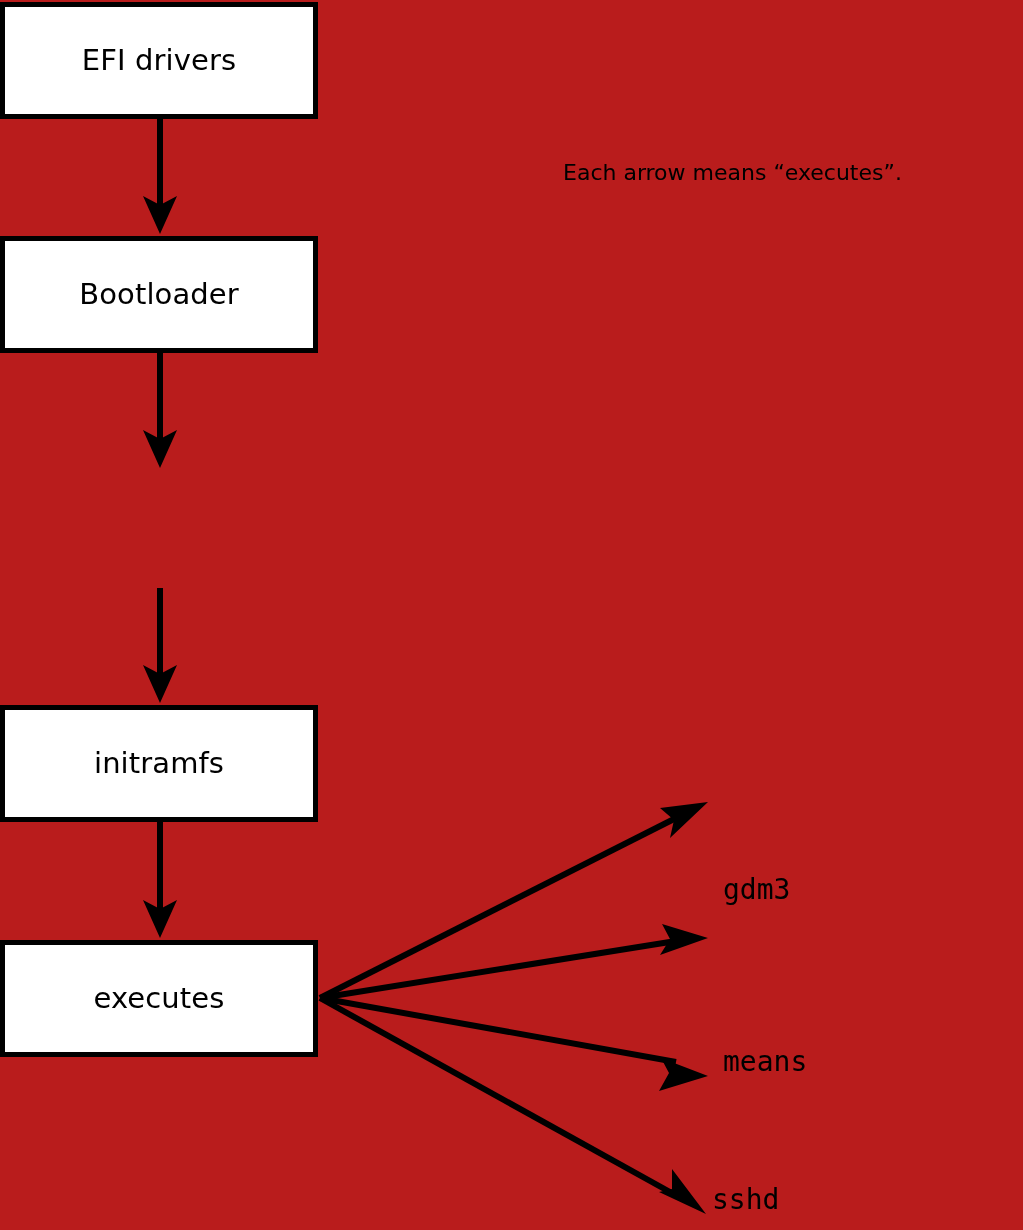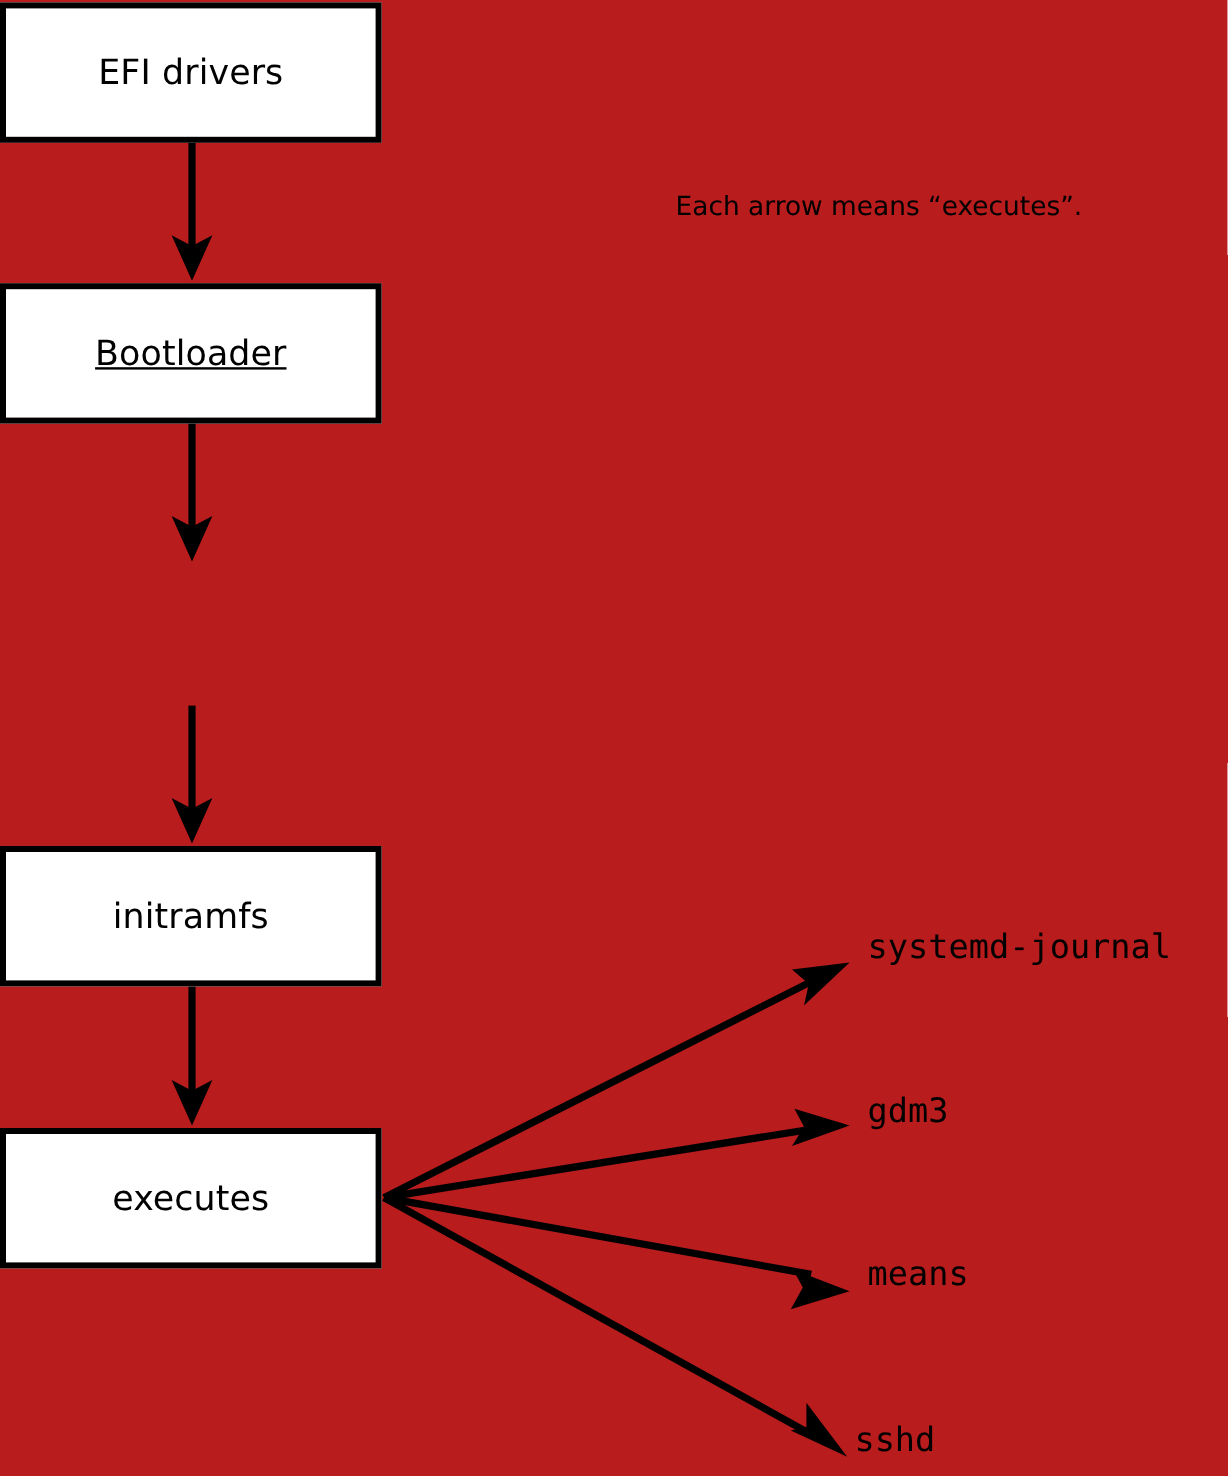--- a/index.html
+++ b/index.html
@@ -34,21 +34,21 @@
   }
   .chain-box .box-label {
     font-family: "DejaVu Sans", "Liberation Sans", sans-serif;
     font-size: 29px;
     line-height: 1;
     color: #000000;
     white-space: nowrap;
     letter-spacing: 0.1px;
   }
   #box-0 { top: 2px; }
-  #box-1 { top: 236px; text-decoration: underline; }
+  #box-1 { top: 236px; }
   #box-2 { top: 470px; }
   #box-3 { top: 705px; }
   #box-4 { top: 940px; }
 
   
   #arrow-layer {
     position: absolute;
     left: 0;
     top: 0;
     width: 1023px;
@@ -71,21 +71,21 @@
   
   .svc-label {
     position: absolute;
     font-family: "DejaVu Sans Mono", "Liberation Mono", monospace;
     font-size: 28px;
     line-height: 1;
     white-space: nowrap;
     color: #000000;
   }
   #svc-0 { left: 723px; top: 775px; }
-  #svc-1 { left: 723px; top: 912px; }
+  #svc-1 { left: 723px; top: 876px; }
   #svc-2 { left: 723px; top: 1048px; }
   #svc-3 { left: 712px; top: 1186px; }
 </style>
 </head>
 <body>
 
 <div id="canvas">
 
   <svg id="arrow-layer" viewBox="0 0 1023 1230" width="1023" height="1230">
 
@@ -142,18 +142,17 @@
   <div class="chain-box" id="box-3">
     <span class="box-label">initramfs</span>
   </div>
 
   <div class="chain-box" id="box-4">
     <span class="box-label">executes</span>
   </div>
 
   <div id="note">Each arrow means “executes”.</div>
 
-  <div class="svc-label" id="svc-0">systemd-journal</div>
   <div class="svc-label" id="svc-1">gdm3</div>
   <div class="svc-label" id="svc-2">means</div>
   <div class="svc-label" id="svc-3">sshd</div>
 
 </div>
 
 </body></html>

